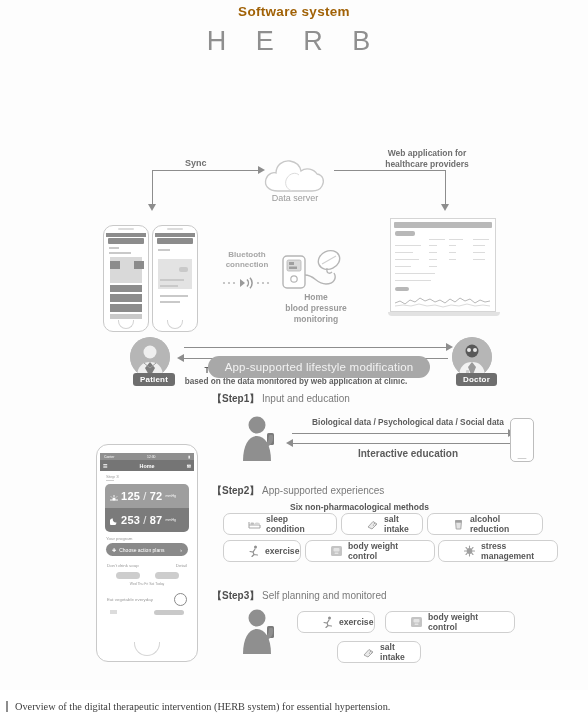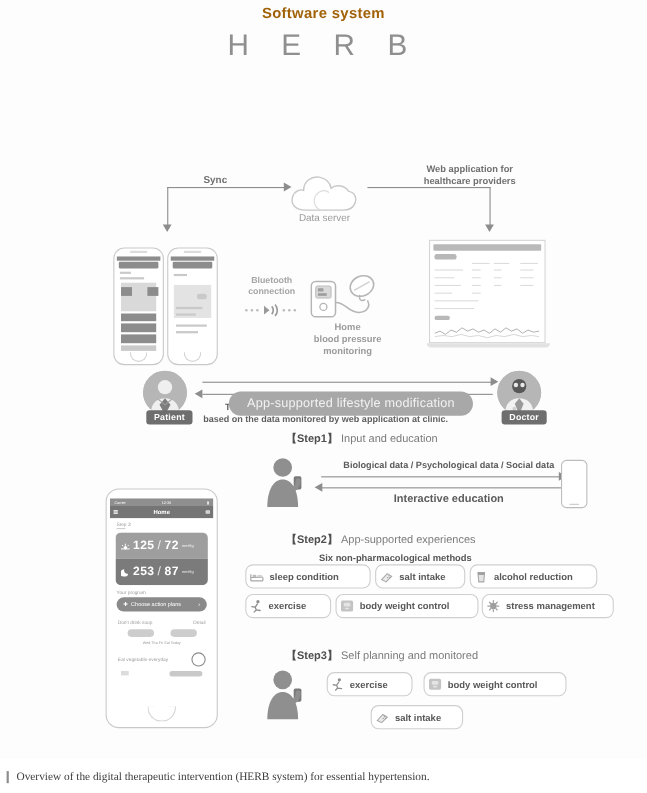--- a/index.html
+++ b/index.html
@@ -81,21 +81,21 @@
   .tag-patient{left:133px;top:303px;}
   .tag-doctor{left:456px;top:303px;}
   .advice{position:absolute;left:176px;top:295px;width:240px;text-align:center;
     font-size:8.2px;font-weight:bold;color:#5f5f5f;line-height:1.35;}
 
   
   .pill-banner{position:absolute;left:208px;top:356px;width:222px;height:22px;
     background:#a8a8a8;border-radius:11px;color:#f2f2f2;
     font-size:11.5px;display:flex;align-items:center;justify-content:center;letter-spacing:.2px;}
 
-  .step-head{position:absolute;font-size:10px;color:#7a7a7a;margin-left:48px;}
+  .step-head{position:absolute;font-size:10px;color:#7a7a7a;}
   .step-head b{color:#4f4f4f;font-weight:bold;}
   .sh1{left:212px;top:392px;}
   .sh2{left:212px;top:484px;}
   .sh3{left:212px;top:589px;}
 
   .sub-head{position:absolute;font-size:8.5px;font-weight:bold;color:#555;}
   .sub2{left:290px;top:502px;}
 
   
   .person{position:absolute;width:40px;height:46px;}
@@ -105,21 +105,21 @@
     font-size:8.3px;font-weight:bold;color:#5c5c5c;}
   .s1-bot{position:absolute;left:292px;top:448px;width:232px;text-align:center;
     font-size:10px;font-weight:bold;color:#5c5c5c;}
   .smallphone{position:absolute;left:510px;top:418px;width:22px;height:42px;
     border:1.3px solid #bdbdbd;border-radius:5px;background:#fff;}
   .smallphone::after{content:"";position:absolute;left:50%;transform:translateX(-50%);
     bottom:2px;width:9px;height:1.4px;background:#cfcfcf;border-radius:1px;}
 
   
   .mbox{position:absolute;height:22px;border:1.2px solid #cfcfcf;border-radius:7px;background:#fff;
-    display:flex;align-items:center;gap:5px;padding:0 3px;box-sizing:border-box;
+    display:flex;align-items:center;gap:5px;padding:0 24px;box-sizing:border-box;
     font-size:8.6px;color:#585858;font-weight:bold;}
   .mbox .mi{flex:0 0 auto;display:flex;align-items:center;}
 
   
   .bphone{position:absolute;left:96px;top:444px;width:100px;height:216px;
     border:1.4px solid #c9c9c9;border-radius:12px;background:#fff;}
   .bscr{position:absolute;left:3px;right:3px;top:8px;bottom:26px;overflow:hidden;background:#fff;}
   .status{height:7px;background:#8f8f8f;display:flex;align-items:center;justify-content:space-between;
     padding:0 4px;color:#fff;font-size:3.4px;}
   .navbar{height:11px;background:#757575;display:flex;align-items:center;justify-content:center;

